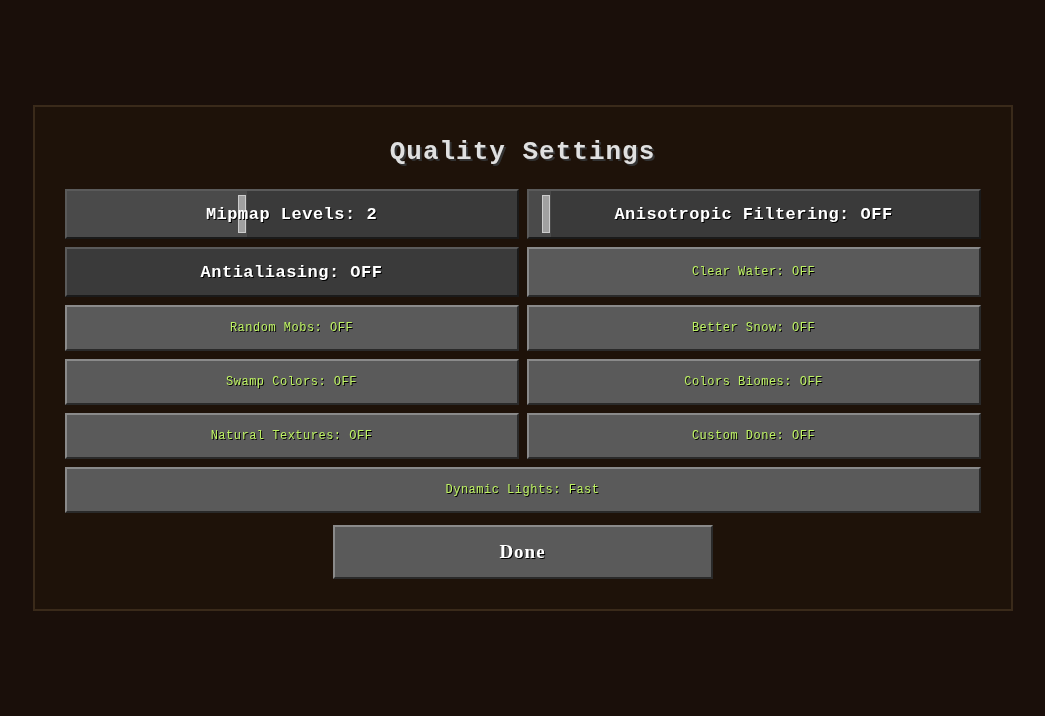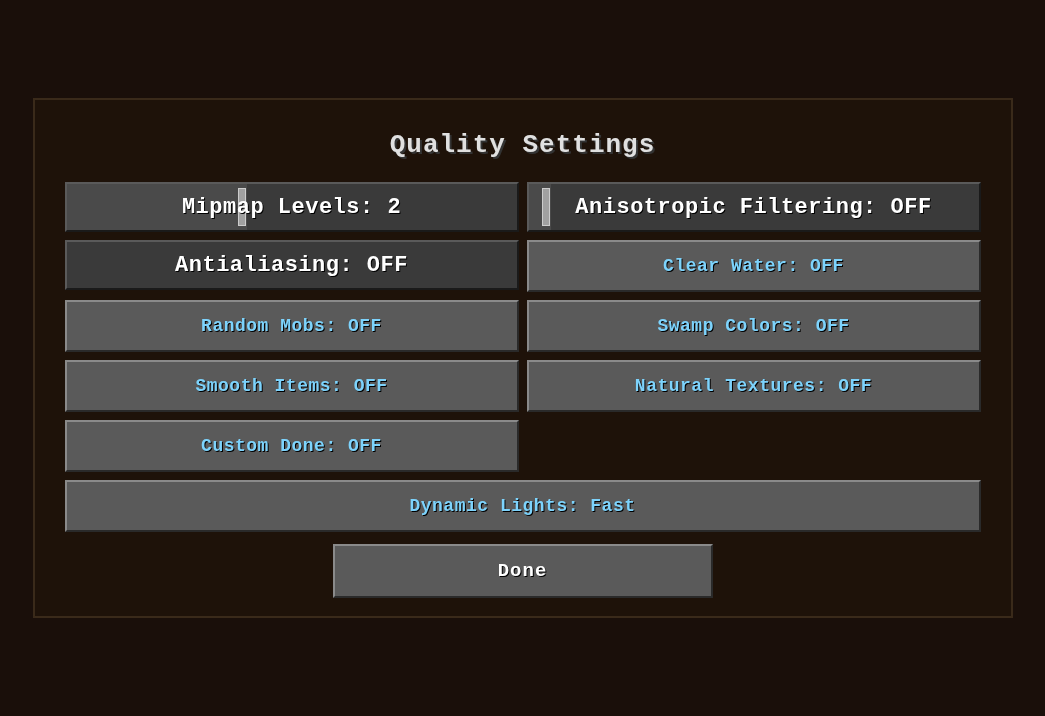--- a/index.html
+++ b/index.html
@@ -11,21 +11,21 @@
       display: flex;
       align-items: center;
       justify-content: center;
       font-family: 'Courier New', Courier, monospace;
       overflow: hidden;
     }
 
     .container {
       width: 980px;
       background-color: #1e1209;
-      padding: 30px 30px 18px 30px;
+      padding: 30px 30px 30px 30px;
       border: 2px solid #3a2a1a;
     }
 
     .page-title {
       text-align: center;
       color: #e0e0e0;
       font-size: 26px;
       font-weight: bold;
       letter-spacing: 1px;
       margin-bottom: 22px;
@@ -38,23 +38,23 @@
       grid-template-columns: 1fr 1fr;
       gap: 8px;
       margin-bottom: 10px;
     }
 
     .btn {
       display: block;
       width: 100%;
       padding: 14px 10px;
       font-family: 'Courier New', Courier, monospace;
-      font-size: 18px;
-      font-weight: bold;
-      color: #7dd3fc;
+      font-size: 12px;
+      font-weight: normal;
+      color: #bef264;
       text-align: center;
       cursor: pointer;
       border: none;
       outline: none;
       letter-spacing: 0.5px;
       text-shadow: 1px 1px 0px #000;
       position: relative;
     }
 
     .btn-normal {
@@ -68,21 +68,21 @@
     .btn-done {
       background-color: #5a5a5a;
       border-top: 2px solid #8a8a8a;
       border-left: 2px solid #8a8a8a;
       border-bottom: 2px solid #2a2a2a;
       border-right: 2px solid #2a2a2a;
       width: 380px;
       margin: 12px auto 0 auto;
       display: block;
       padding: 14px 10px;
-      font-family: Liberation Mono, monospace;
+      font-family: Liberation Serif, serif;
       font-size: 19px;
       font-weight: bold;
       color: #ffffff;
       text-align: center;
       cursor: pointer;
       outline: none;
       letter-spacing: 1px;
       text-shadow: 1px 1px 0px #000;
     }
 
@@ -114,21 +114,21 @@
       bottom: 4px;
       background-color: #a0a0a0;
       border: 1px solid #cccccc;
     }
 
     .slider-wrapper .slider-label {
       position: relative;
       z-index: 1;
       color: #ffffff;
       font-family: 'Courier New', Courier, monospace;
-      font-size: 22px;
+      font-size: 17px;
       font-weight: bold;
       text-shadow: 1px 1px 0px #000;
       letter-spacing: 0.5px;
     }
 
     .full-width {
       grid-column: 1 / -1;
     }
 
     .done-row {
@@ -156,24 +156,25 @@
       <span class="slider-label">Anisotropic Filtering: OFF</span>
     </div>
 
     <div class="slider-wrapper">
       <span class="slider-label">Antialiasing: OFF</span>
     </div>
 
     <button class="btn btn-normal">Clear Water: OFF</button>
     <button class="btn btn-normal">Random Mobs: OFF</button>
 
+    <button class="btn btn-normal">Better Snow: OFF</button>
 
 
     <button class="btn btn-normal">Swamp Colors: OFF</button>
-    <button class="btn btn-normal">Smooth Items: OFF</button>
+    <button class="btn btn-normal">Colors Biomes: OFF</button>
 
     <button class="btn btn-normal">Natural Textures: OFF</button>
 
     <button class="btn btn-normal">Custom Done: OFF</button>
 
     <button class="btn btn-normal full-width">Dynamic Lights: Fast</button>
 
   </div>
 
   <div class="done-row">

